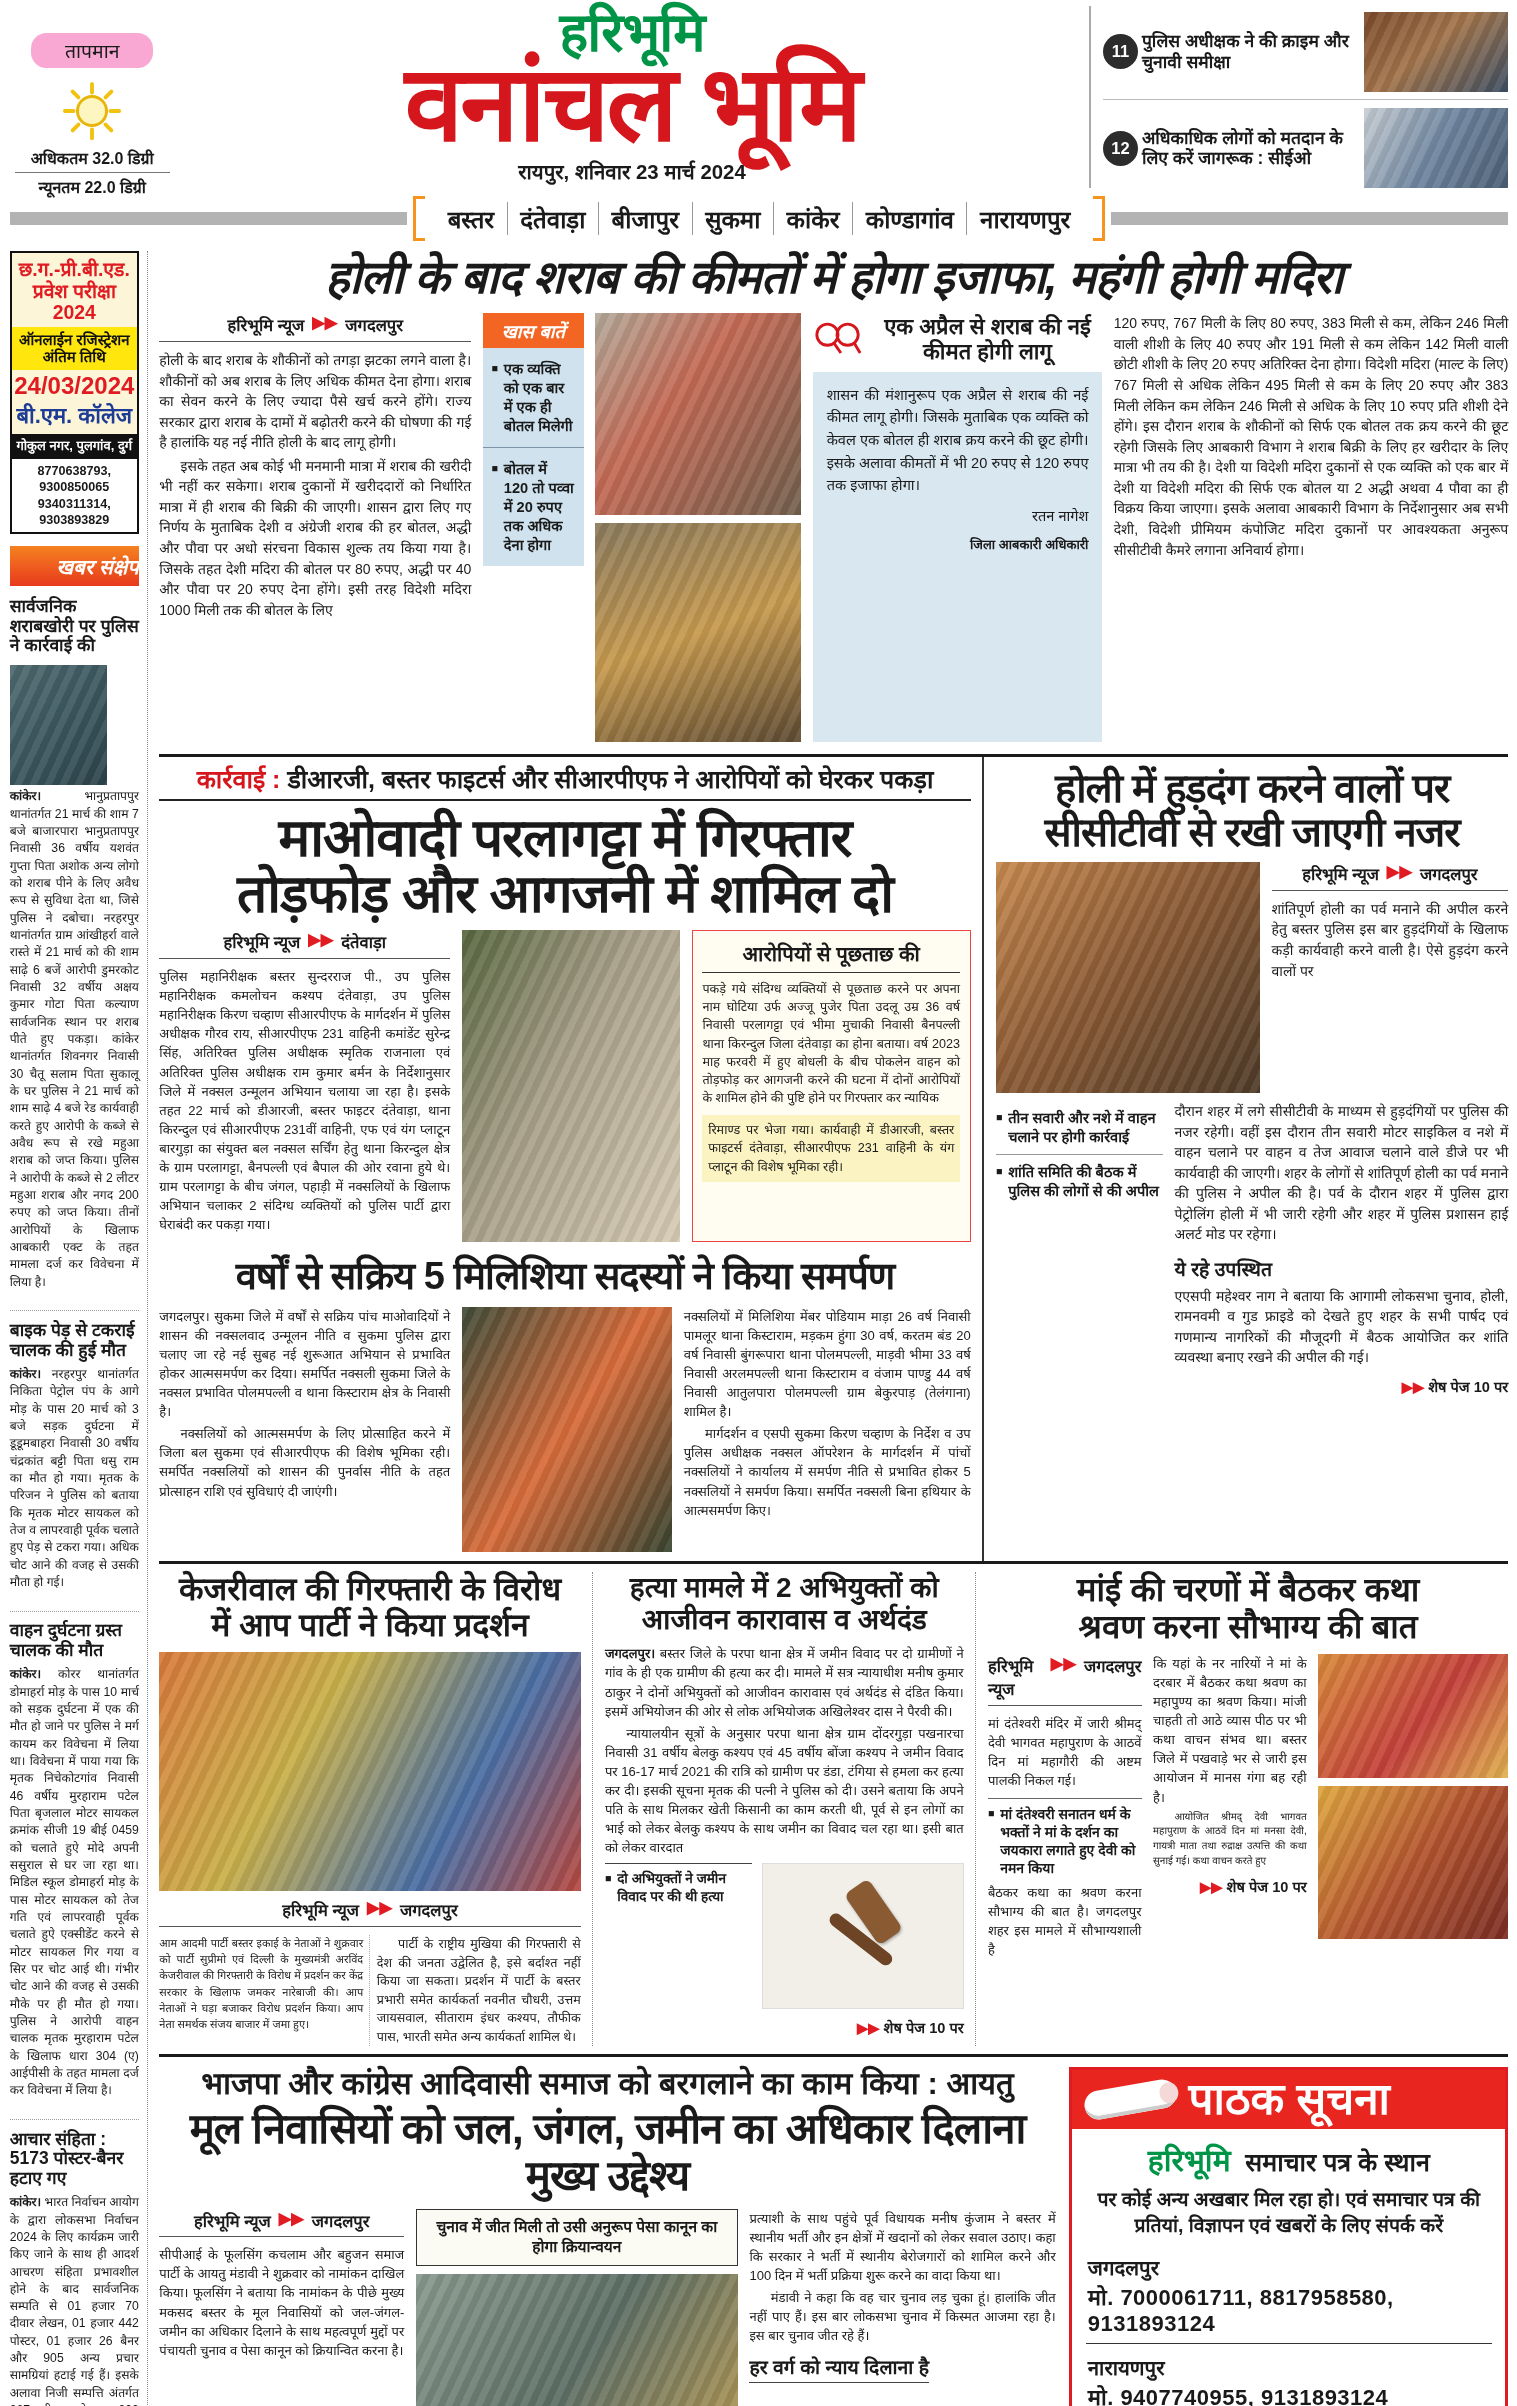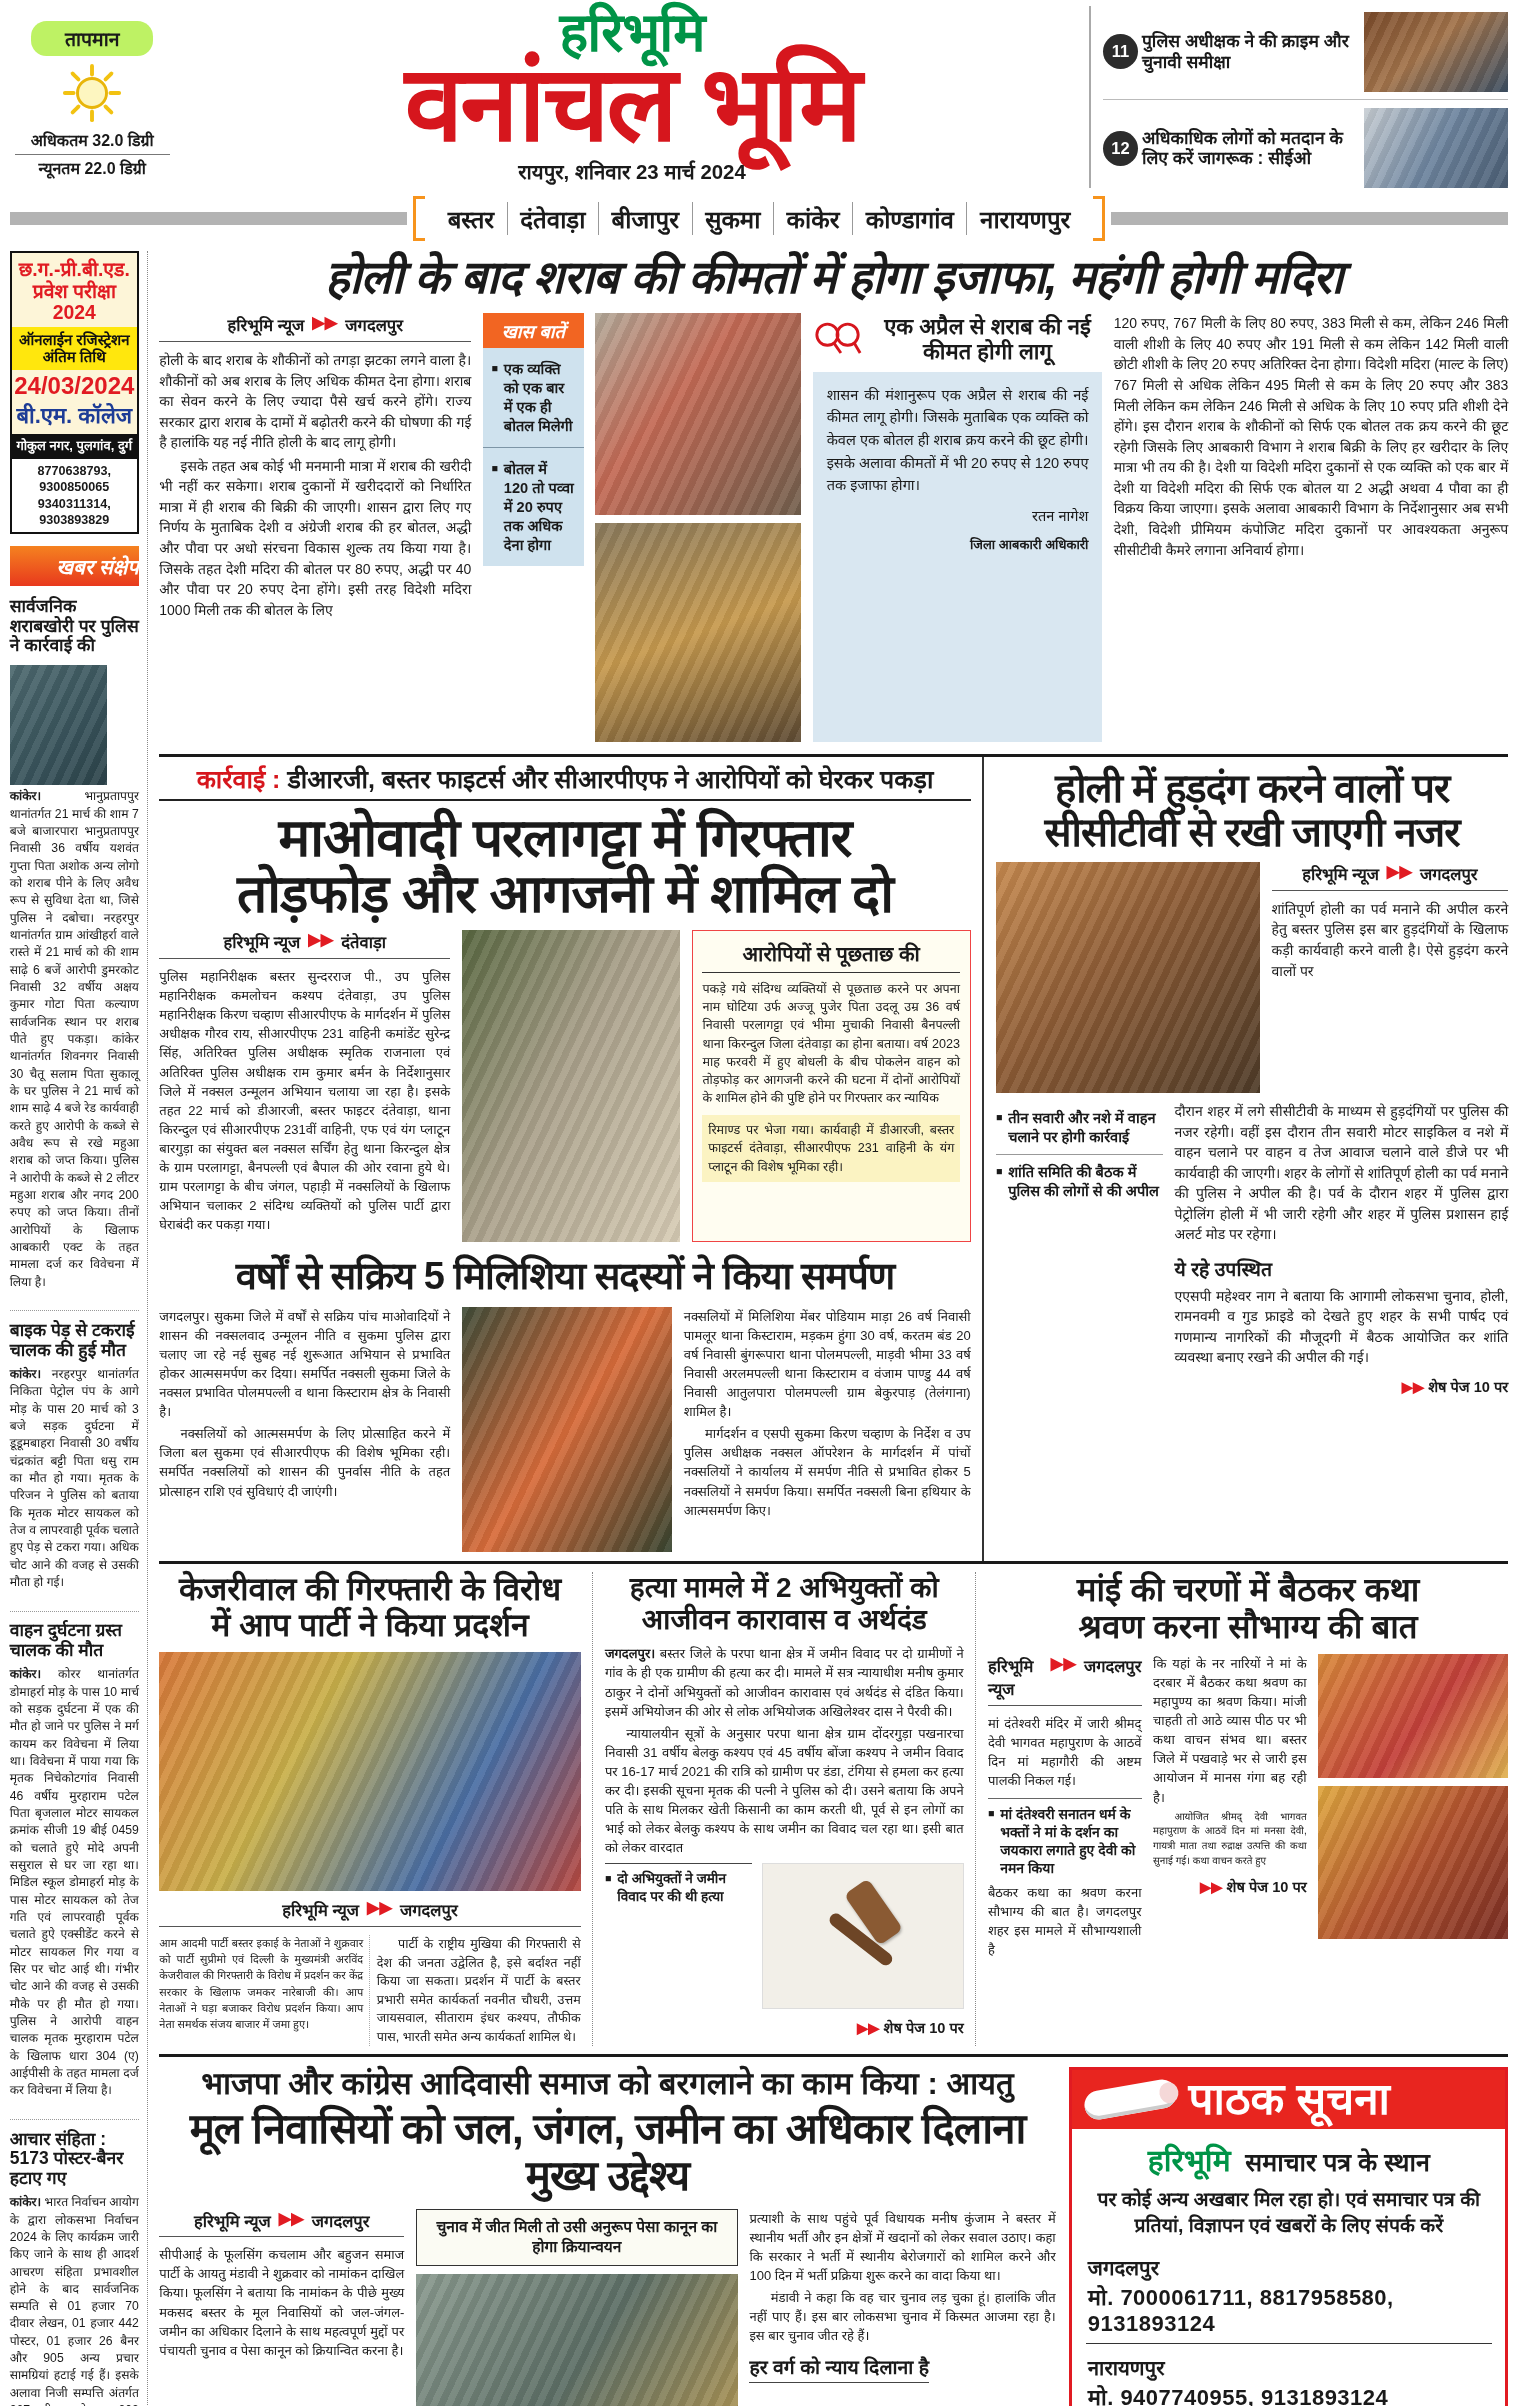--- a/index.html
+++ b/index.html
@@ -2,21 +2,21 @@
 <html lang="hi"><head>
 <meta charset="utf-8">
 <style>
 *{margin:0;padding:0;box-sizing:border-box}
 body{background:#d9d9d9;font-family:"Liberation Sans",sans-serif;color:#1a1a1a}
 .page{width:1518px;height:2407px;margin:0 auto;background:#fff;overflow:hidden;padding:5.8px 9.7px;position:relative}
 
 
 .mast{display:flex;align-items:flex-start;gap:7.8px;height:186px}
 .weather{width:165px;flex:0 0 165px;text-align:center;padding-top:15.5px}
-.weather-pill{background:#bef264;border-radius:15.5px;font-weight:700;font-size:19.4px;padding:3.9px 0;width:122px;margin:0 auto}
+.weather-pill{background:#f9a8d4;border-radius:15.5px;font-weight:400;font-size:19.4px;padding:3.9px 0;width:122px;margin:12px auto}
 .sun{margin:5.8px auto 1.9px;display:block}
 .weather-line{font-weight:800;font-size:16px;padding:2.9px 0;width:155px;margin:0 auto}
 .weather-line.min{border-top:1.9px solid #777}
 .brand-wrap{flex:1;text-align:center;padding-top:1.9px}
 .brand-top{color:#009447;font-size:54px;font-weight:800;line-height:.9;letter-spacing:-1px}
 .brand-main{color:#d6161d;font-size:105px;font-weight:800;line-height:.92;letter-spacing:-2.9px}
 .dateline{font-weight:800;font-size:20.4px;text-align:center;margin-top:3.9px}
 .top-briefs{width:419px;flex:0 0 419px;border-left:2.9px solid #aaa;padding:5.8px 0 0 11.6px;display:flex;flex-direction:column;gap:7.8px}
 .brief{display:flex;gap:4px;align-items:center}
 .brief+.brief{border-top:1.9px solid #bbb;padding-top:7.8px}

